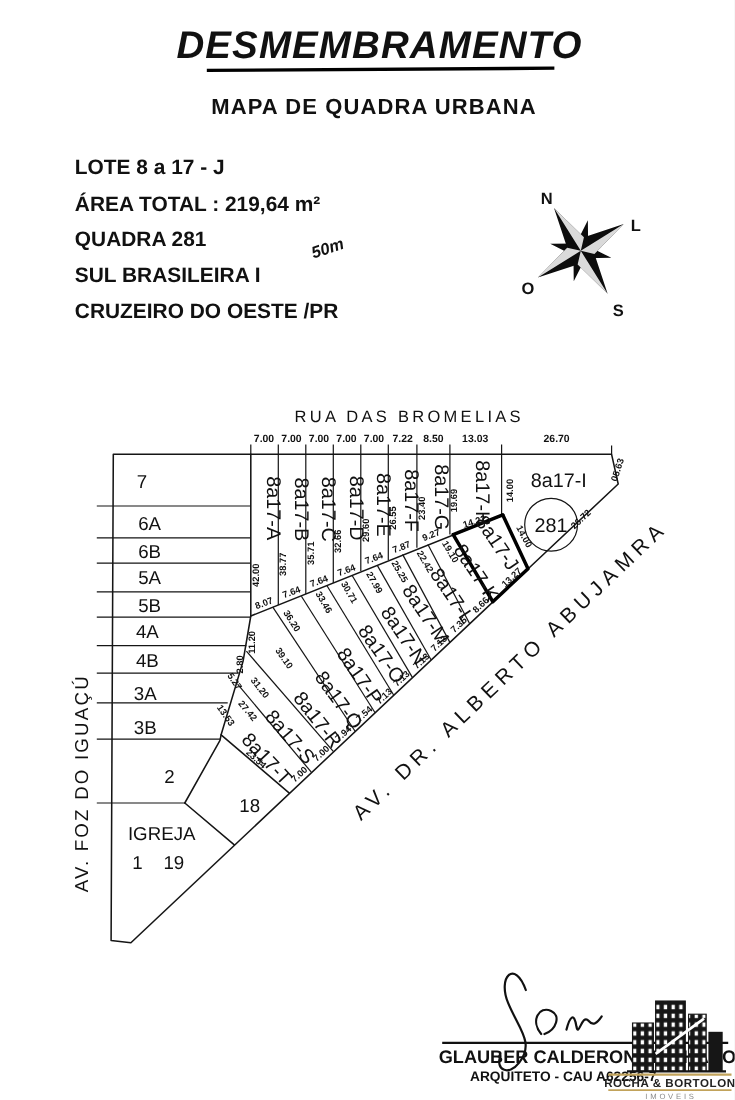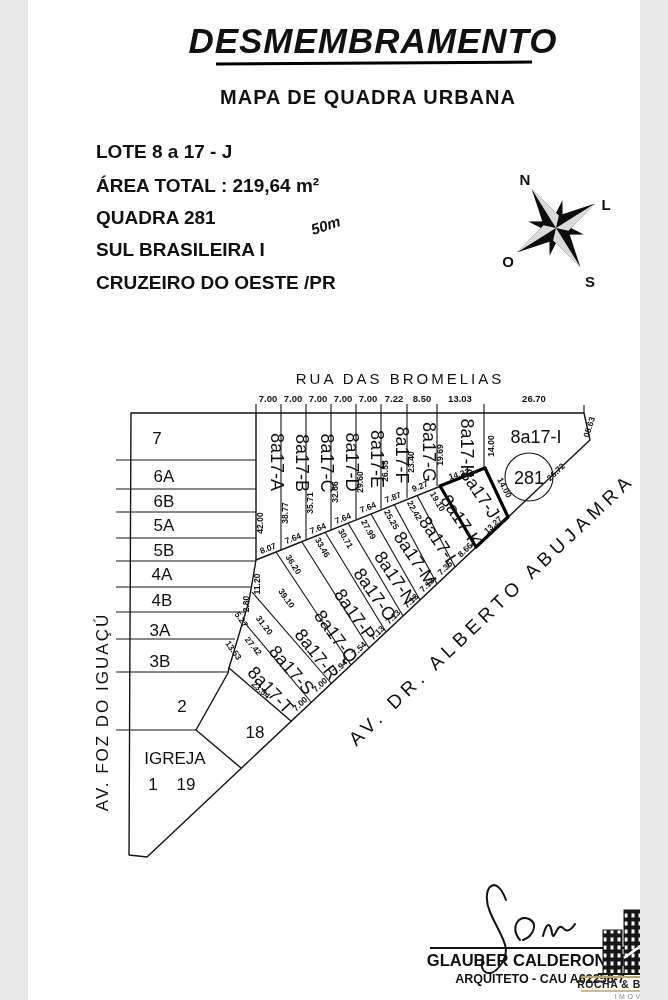--- a/index.html
+++ b/index.html
@@ -1,16 +1,16 @@
 <!DOCTYPE html>
 <html><head>
 <meta charset="utf-8">
 <style>
   html,body{margin:0;padding:0;background:#e8e8e8;}
-  .page{position:relative;width:612px;height:1000px;background:#ffffff;margin:0 auto;
+  .page{position:relative;width:668px;height:1000px;background:#ffffff;margin:0 auto;
         font-family:"Liberation Sans",sans-serif;overflow:hidden;}
   svg{display:block}
   text{fill:#111;}
   .t-title{font-size:35px;font-weight:bold;font-style:italic;letter-spacing:1px;}
   .t-sub{font-size:20px;font-weight:bold;letter-spacing:1px;}
   .t-info{font-size:19px;font-weight:bold;}
   .t-note{font-size:15px;font-style:italic;font-weight:bold;}
   .t-street{font-size:15px;letter-spacing:3px;}
   .t-street-l{font-size:17px;letter-spacing:2px;}
   .t-street-d{font-size:19px;letter-spacing:5px;}

